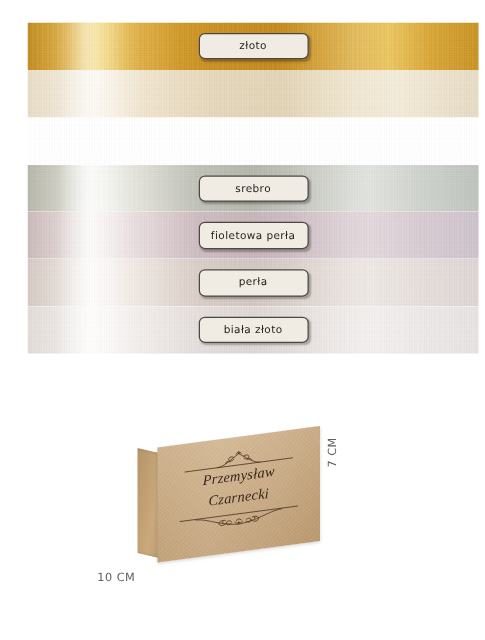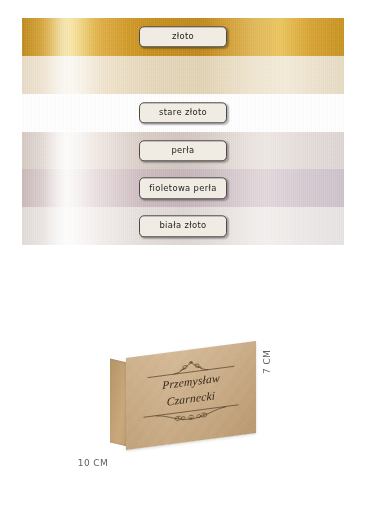--- a/index.html
+++ b/index.html
@@ -23,20 +23,21 @@
     top: 18px;
     width: 322px;
     height: 265px;
   }
 
   .swatch-row {
     position: relative;
     width: 100%;
     height: 37.86px;
     overflow: hidden;
+    padding-left: 39px;
   }
 
   
   .swatch-row .sheen {
     position: absolute;
     inset: 0;
     pointer-events: none;
     background:
       linear-gradient(90deg,
         rgba(255,255,255,0.00) 0%,
@@ -254,36 +255,41 @@
   <div class="swatch-row row-ecru">
     <div class="base"></div>
     <div class="sheen"></div>
     <div class="grain"></div>
   </div>
 
   <div class="swatch-row row-stare-zloto">
     <div class="base"></div>
     <div class="sheen"></div>
     <div class="grain"></div>
-    <div class="swatch-label">stare złoto</div>
-  </div>
-
+  </div>
+
+  <div class="swatch-row row-srebro">
+    <div class="base"></div>
+    <div class="sheen"></div>
+    <div class="grain"></div>
+    <div class="swatch-label">srebro</div>
+  </div>
+
+  <div class="swatch-row row-fioletowa">
+    <div class="base"></div>
+    <div class="sheen"></div>
+    <div class="grain"></div>
+    <div class="swatch-label">fioletowa perła</div>
+  </div>
 
   <div class="swatch-row row-perla">
     <div class="base"></div>
     <div class="sheen"></div>
     <div class="grain"></div>
     <div class="swatch-label">perła</div>
-  </div>
-
-  <div class="swatch-row row-fioletowa">
-    <div class="base"></div>
-    <div class="sheen"></div>
-    <div class="grain"></div>
-    <div class="swatch-label">fioletowa perła</div>
   </div>
 
   <div class="swatch-row row-biala">
     <div class="base"></div>
     <div class="sheen"></div>
     <div class="grain"></div>
     <div class="swatch-label">biała złoto</div>
   </div>
 
 </div>

